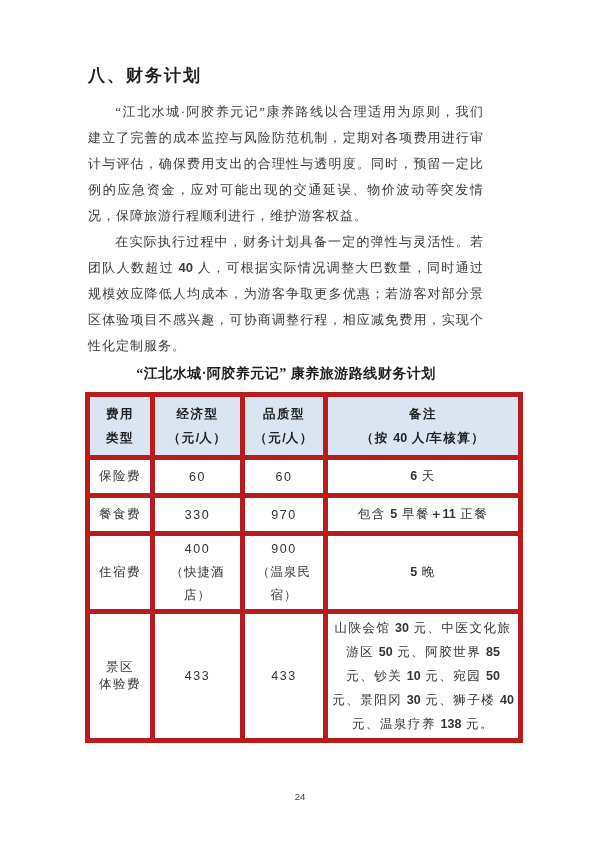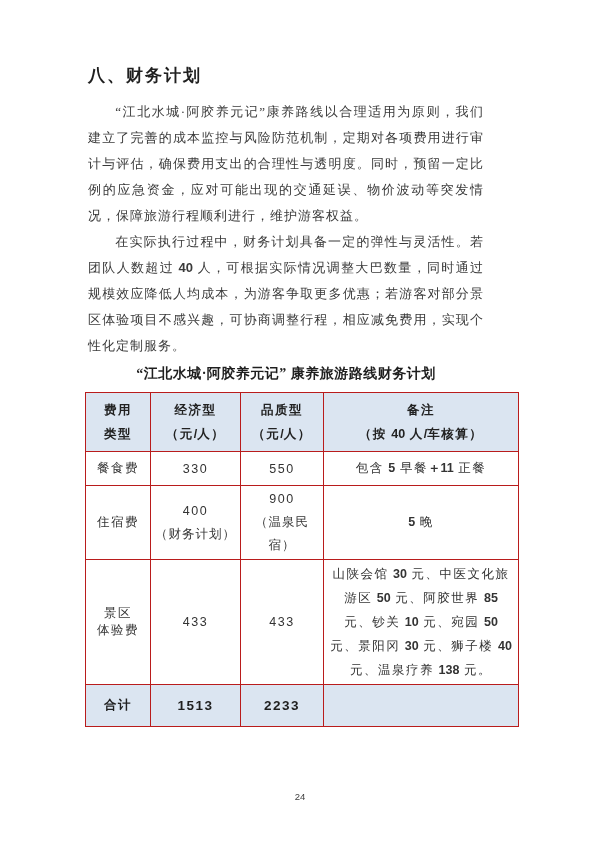--- a/index.html
+++ b/index.html
@@ -42,21 +42,21 @@
     color:#1f1f1f;
     margin:6px 0 9px 0;
   }
   table.fin {
     border-collapse:collapse;
     width:433px;
     margin-left:-3px;
     table-layout:fixed;
   }
   table.fin th, table.fin td {
-    border:1px solid #b91c1c;
+    border:5px solid #b91c1c;
     text-align:center;
     vertical-align:middle;
     font-size:12.5px;
     letter-spacing:1.5px;
     padding:2px 4px;
     color:#333333;
   }
   table.fin thead th {
     background:#dbe5f1;
     font-weight:bold;
@@ -133,50 +133,50 @@
           <div>（元<span class="num">/</span>人）</div>
         </th>
         <th>
           <div>备注</div>
           <div>（按 <span class="num">40</span> 人<span class="num">/</span>车核算）</div>
         </th>
       </tr>
     </thead>
     <tbody>
       <tr class="r-std">
+        <td>保险费</td>
+        <td class="val">60</td>
+        <td class="val">60</td>
+        <td><span class="num">6</span> 天</td>
+      </tr>
+      <tr class="r-std">
         <td>餐食费</td>
         <td class="val">330</td>
-        <td class="val">550</td>
+        <td class="val">970</td>
         <td>包含 <span class="num">5</span> 早餐<span class="num">＋</span><span class="num">11</span> 正餐</td>
       </tr>
       <tr class="r-lodging">
         <td>住宿费</td>
         <td class="val">
           <div>400</div>
-          <div class="cell-sub">（财务计划）</div>
+          <div class="cell-sub">（快捷酒店）</div>
         </td>
         <td class="val">
           <div>900</div>
           <div class="cell-sub">（温泉民宿）</div>
         </td>
         <td><span class="num">5</span> 晚</td>
       </tr>
       <tr class="r-scenic">
         <td>
           <div>景区</div>
           <div>体验费</div>
         </td>
         <td class="val">433</td>
         <td class="val">433</td>
         <td class="note-long">山陕会馆 <span class="num">30</span> 元、中医文化旅游区 <span class="num">50</span> 元、阿胶世界 <span class="num">85</span> 元、钞关 <span class="num">10</span> 元、宛园 <span class="num">50</span> 元、景阳冈 <span class="num">30</span> 元、狮子楼 <span class="num">40</span> 元、温泉疗养 <span class="num">138</span> 元。</td>
       </tr>
-      <tr class="total-row">
-        <td>合计</td>
-        <td class="val">1513</td>
-        <td class="val">2233</td>
-        <td></td>
-      </tr>
     </tbody>
   </table>
 
   <div class="page-number">24</div>
 
 </div>
 
 </body></html>

